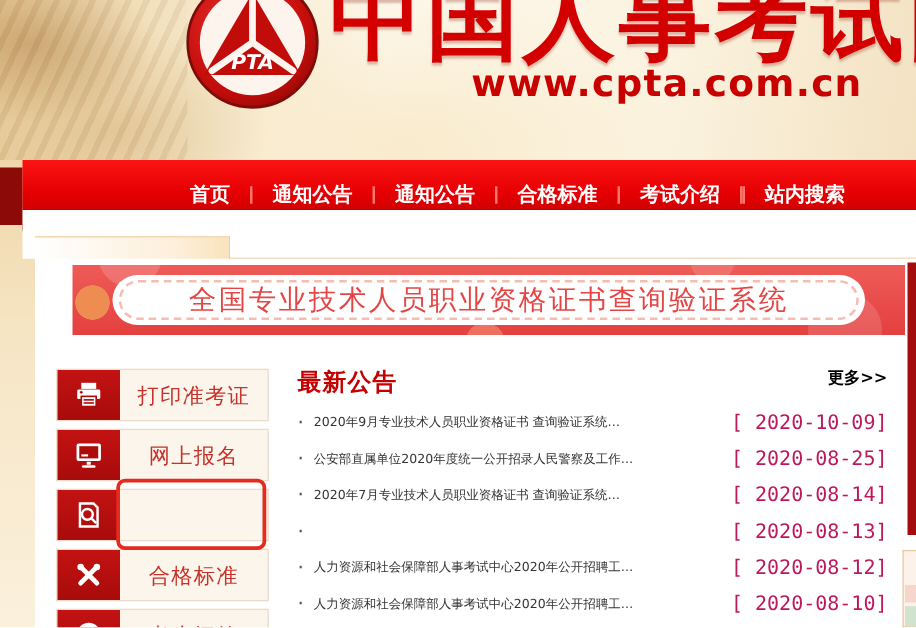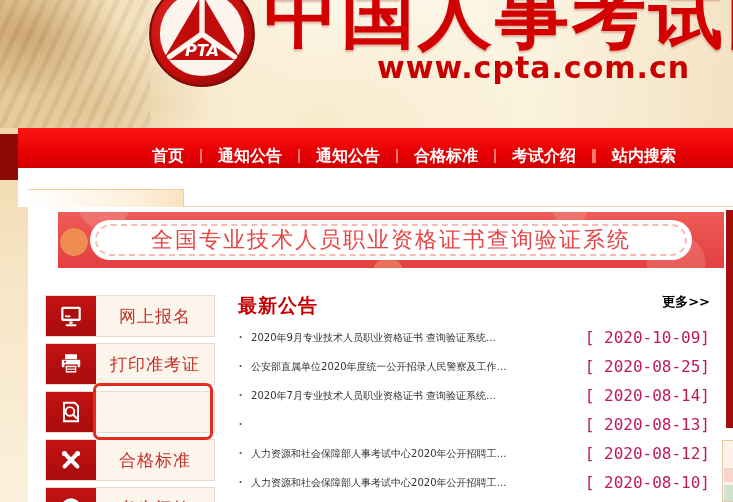--- a/index.html
+++ b/index.html
@@ -144,46 +144,46 @@
       <div class="banner-pill-dash"></div>
       <span class="banner-text">全国专业技术人员职业资格证书查询验证系统</span>
     </div>
   </div>
 
   <aside class="sidebar">
 
     <div class="side-row">
       <div class="side-icon">
         <svg viewBox="0 0 24 24" width="26" height="26">
-          <rect x="3" y="3.5" width="18" height="13" rx="1.5" fill="#fff"></rect>
-          <rect x="5" y="5.5" width="14" height="9" fill="#ad0c0c"></rect>
-          <rect x="6.5" y="11.5" width="5" height="1.6" fill="#fff"></rect>
-          <rect x="10.5" y="17" width="3" height="2.2" fill="#fff"></rect>
-          <rect x="7" y="19.6" width="10" height="1.8" rx="0.9" fill="#fff"></rect>
-        </svg>
-      </div>
-      <div class="side-label">网上报名</div>
-    </div>
-
-    <div class="side-row">
-      <div class="side-icon">
-        <svg viewBox="0 0 24 24" width="26" height="26">
           <rect x="6.5" y="3" width="11" height="4.5" fill="#fff"></rect>
           <rect x="3.5" y="8" width="17" height="7" rx="1" fill="#fff"></rect>
           <circle cx="6.5" cy="10" r="1" fill="#ad0c0c"></circle>
           <rect x="6.5" y="13" width="11" height="7.5" fill="#fff" stroke="#ad0c0c" stroke-width="1.2"></rect>
           <rect x="8.2" y="15" width="7.6" height="1.2" fill="#ad0c0c"></rect>
           <rect x="8.2" y="17.3" width="7.6" height="1.2" fill="#ad0c0c"></rect>
         </svg>
       </div>
       <div class="side-label">打印准考证</div>
     </div>
 
     <div class="side-row">
       <div class="side-icon">
+        <svg viewBox="0 0 24 24" width="26" height="26">
+          <rect x="3" y="3.5" width="18" height="13" rx="1.5" fill="#fff"></rect>
+          <rect x="5" y="5.5" width="14" height="9" fill="#ad0c0c"></rect>
+          <rect x="6.5" y="11.5" width="5" height="1.6" fill="#fff"></rect>
+          <rect x="10.5" y="17" width="3" height="2.2" fill="#fff"></rect>
+          <rect x="7" y="19.6" width="10" height="1.8" rx="0.9" fill="#fff"></rect>
+        </svg>
+      </div>
+      <div class="side-label">网上报名</div>
+    </div>
+
+    <div class="side-row">
+      <div class="side-icon">
         <svg viewBox="0 0 24 24" width="26" height="26" fill="none" stroke="#fff" stroke-width="1.8">
           <path d="M5.5 3.5 h10 l3 3 v14 h-13 z" fill="none"></path>
           <circle cx="11" cy="11.5" r="4"></circle>
           <line x1="14" y1="14.5" x2="17.5" y2="18"></line>
         </svg>
       </div>
     </div>
 
     <div class="side-row">
       <div class="side-icon">

